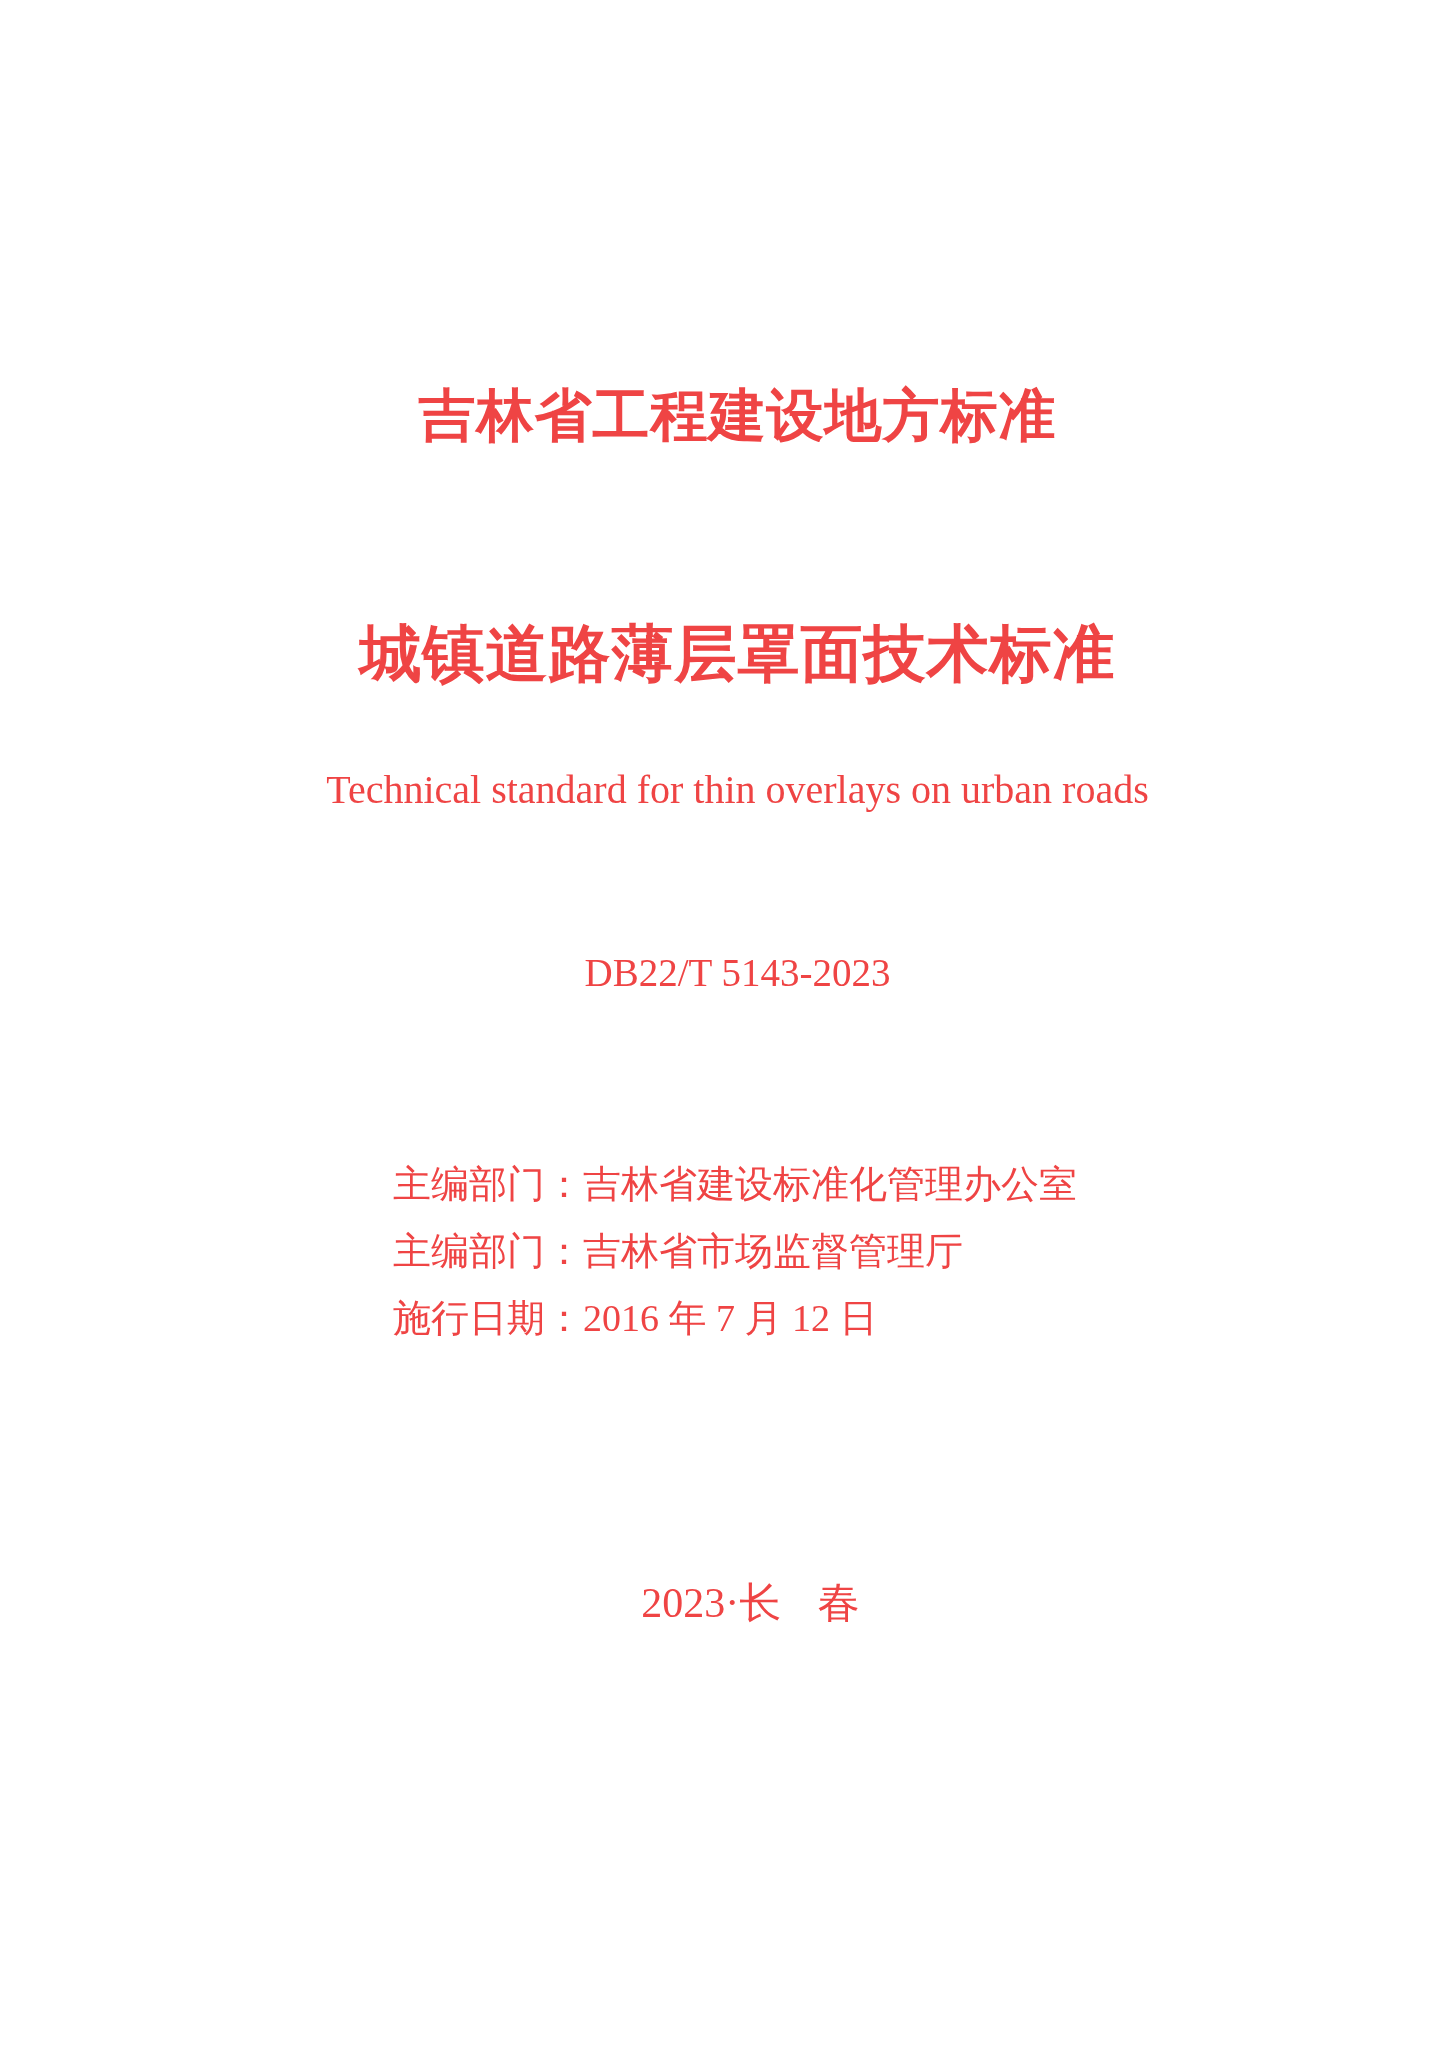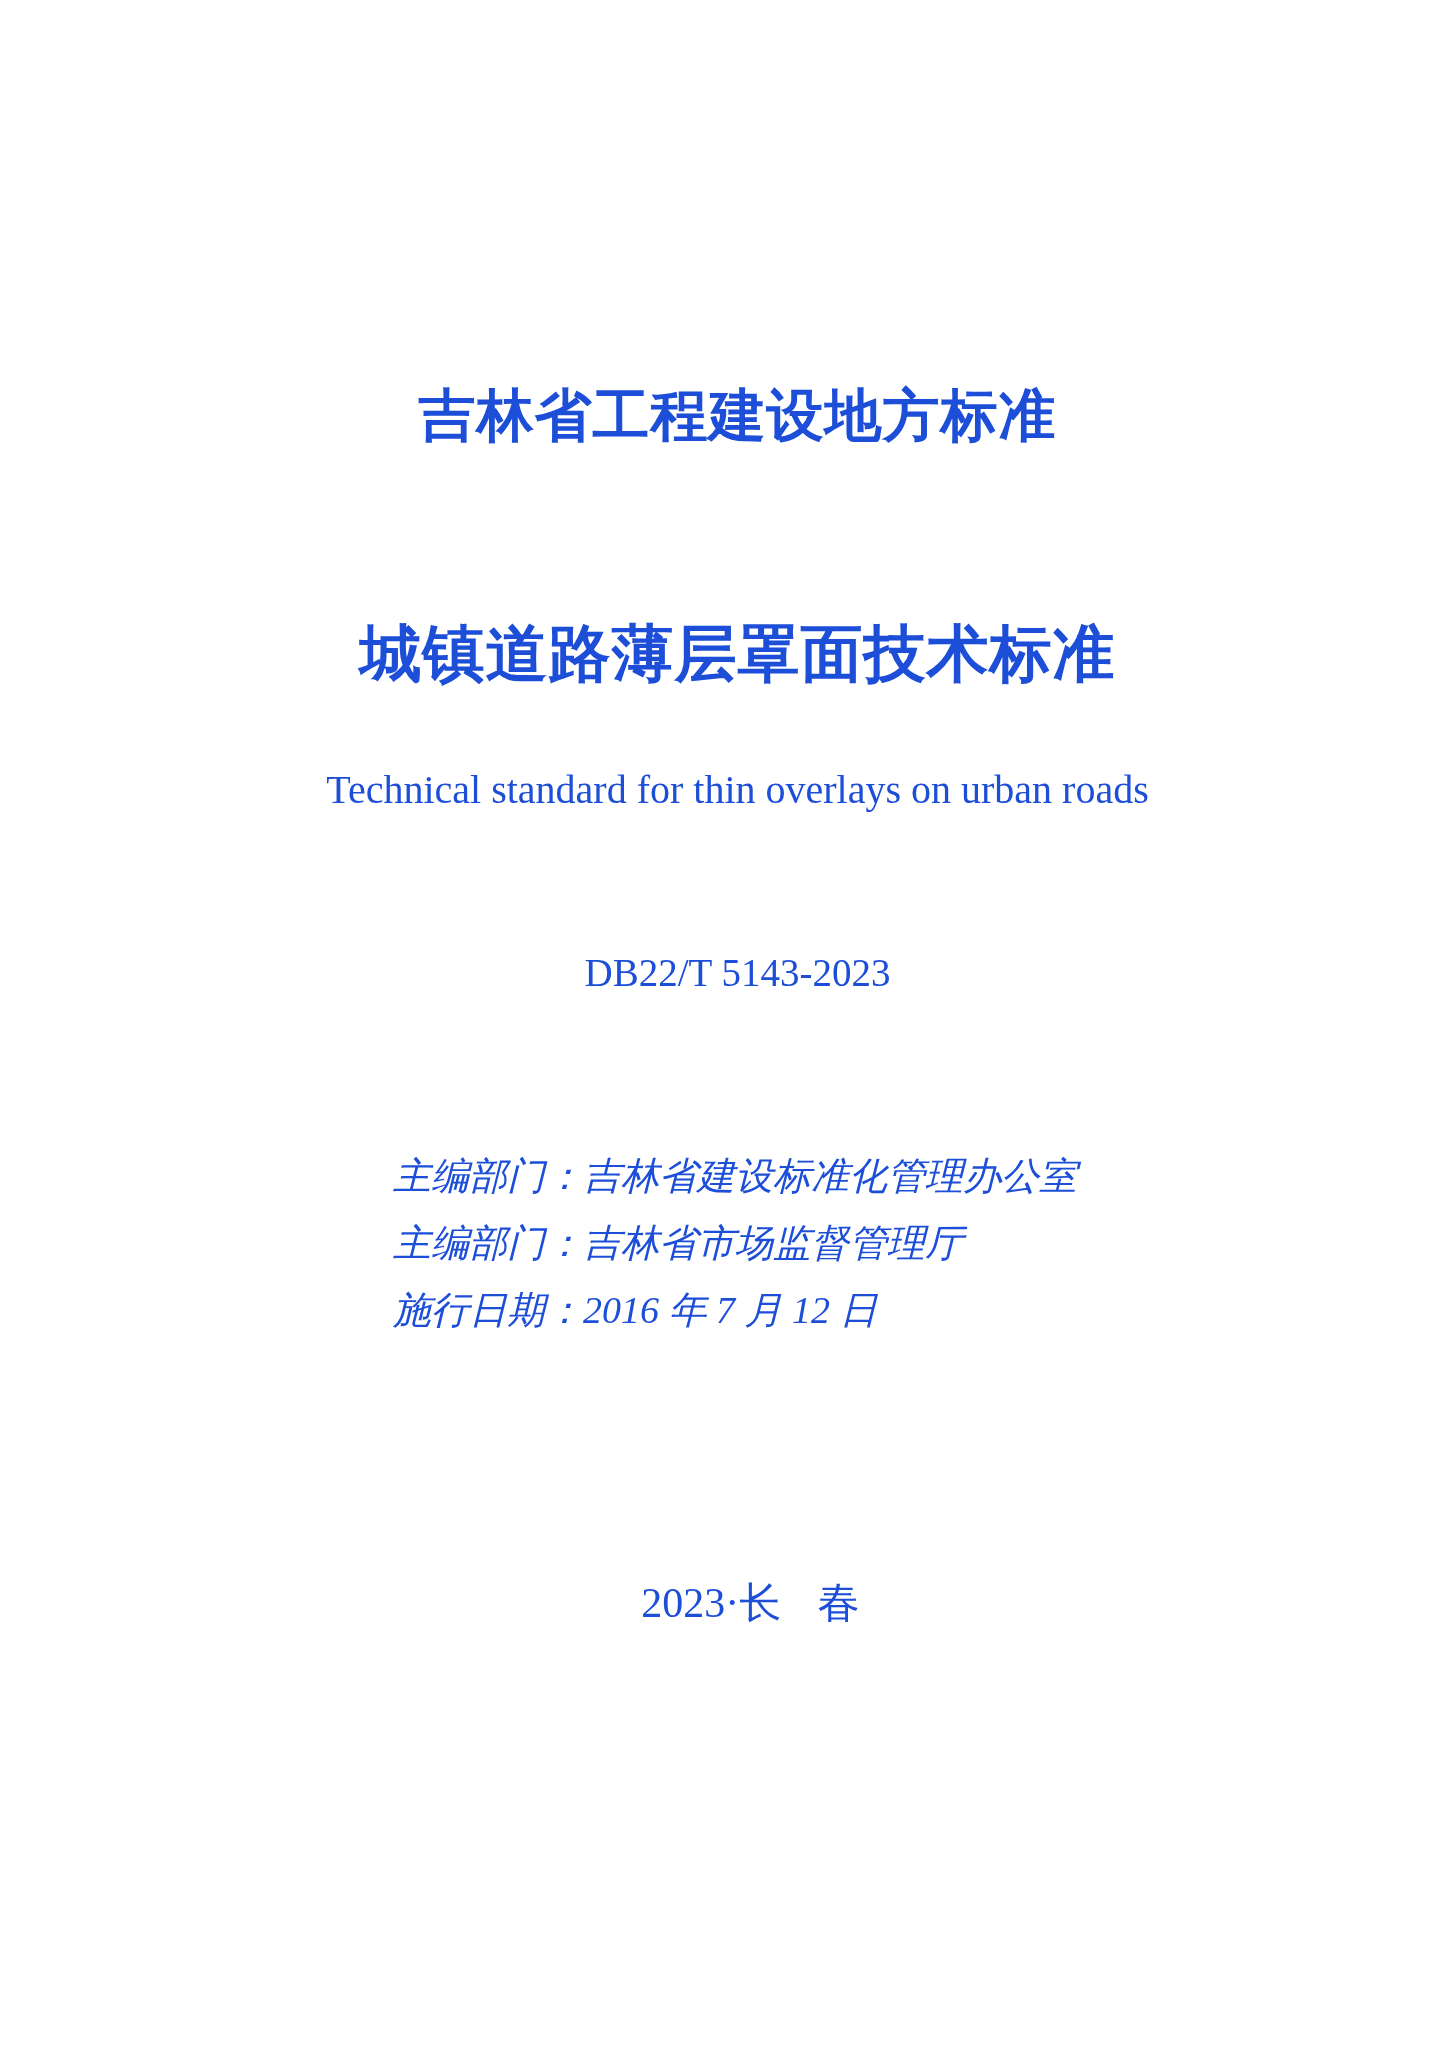--- a/index.html
+++ b/index.html
@@ -7,21 +7,21 @@
     padding: 0;
     background: #ffffff;
   }
   .page {
     position: relative;
     width: 1447px;
     height: 1724px;
     background: #ffffff;
     overflow: hidden;
     font-family: "Liberation Serif", "DejaVu Serif", serif;
-    color: #1d4ed8;
+    color: #ef4444;
   }
   
   .centered {
     position: absolute;
     left: calc(50% + 14px);
     transform: translateX(-50%);
     white-space: nowrap;
   }
   .series-title {
     top: 378px;
@@ -46,24 +46,23 @@
     font-size: 39px;
   }
   .info-block {
     position: absolute;
     left: 393px;
     top: 1143px;
     font-size: 38px;
   }
   .info-row {
     display: flex;
-    align-items: center;
+    align-items: flex-end;
     height: 67px;
     white-space: nowrap;
-    font-style: italic;
   }
   .info-label {
     flex: 0 0 190px;
     display: inline-block;
   }
   .publish-line {
     top: 1575px;
     left: calc(50% + 27px);
     font-size: 42px;
     word-spacing: 26px;

